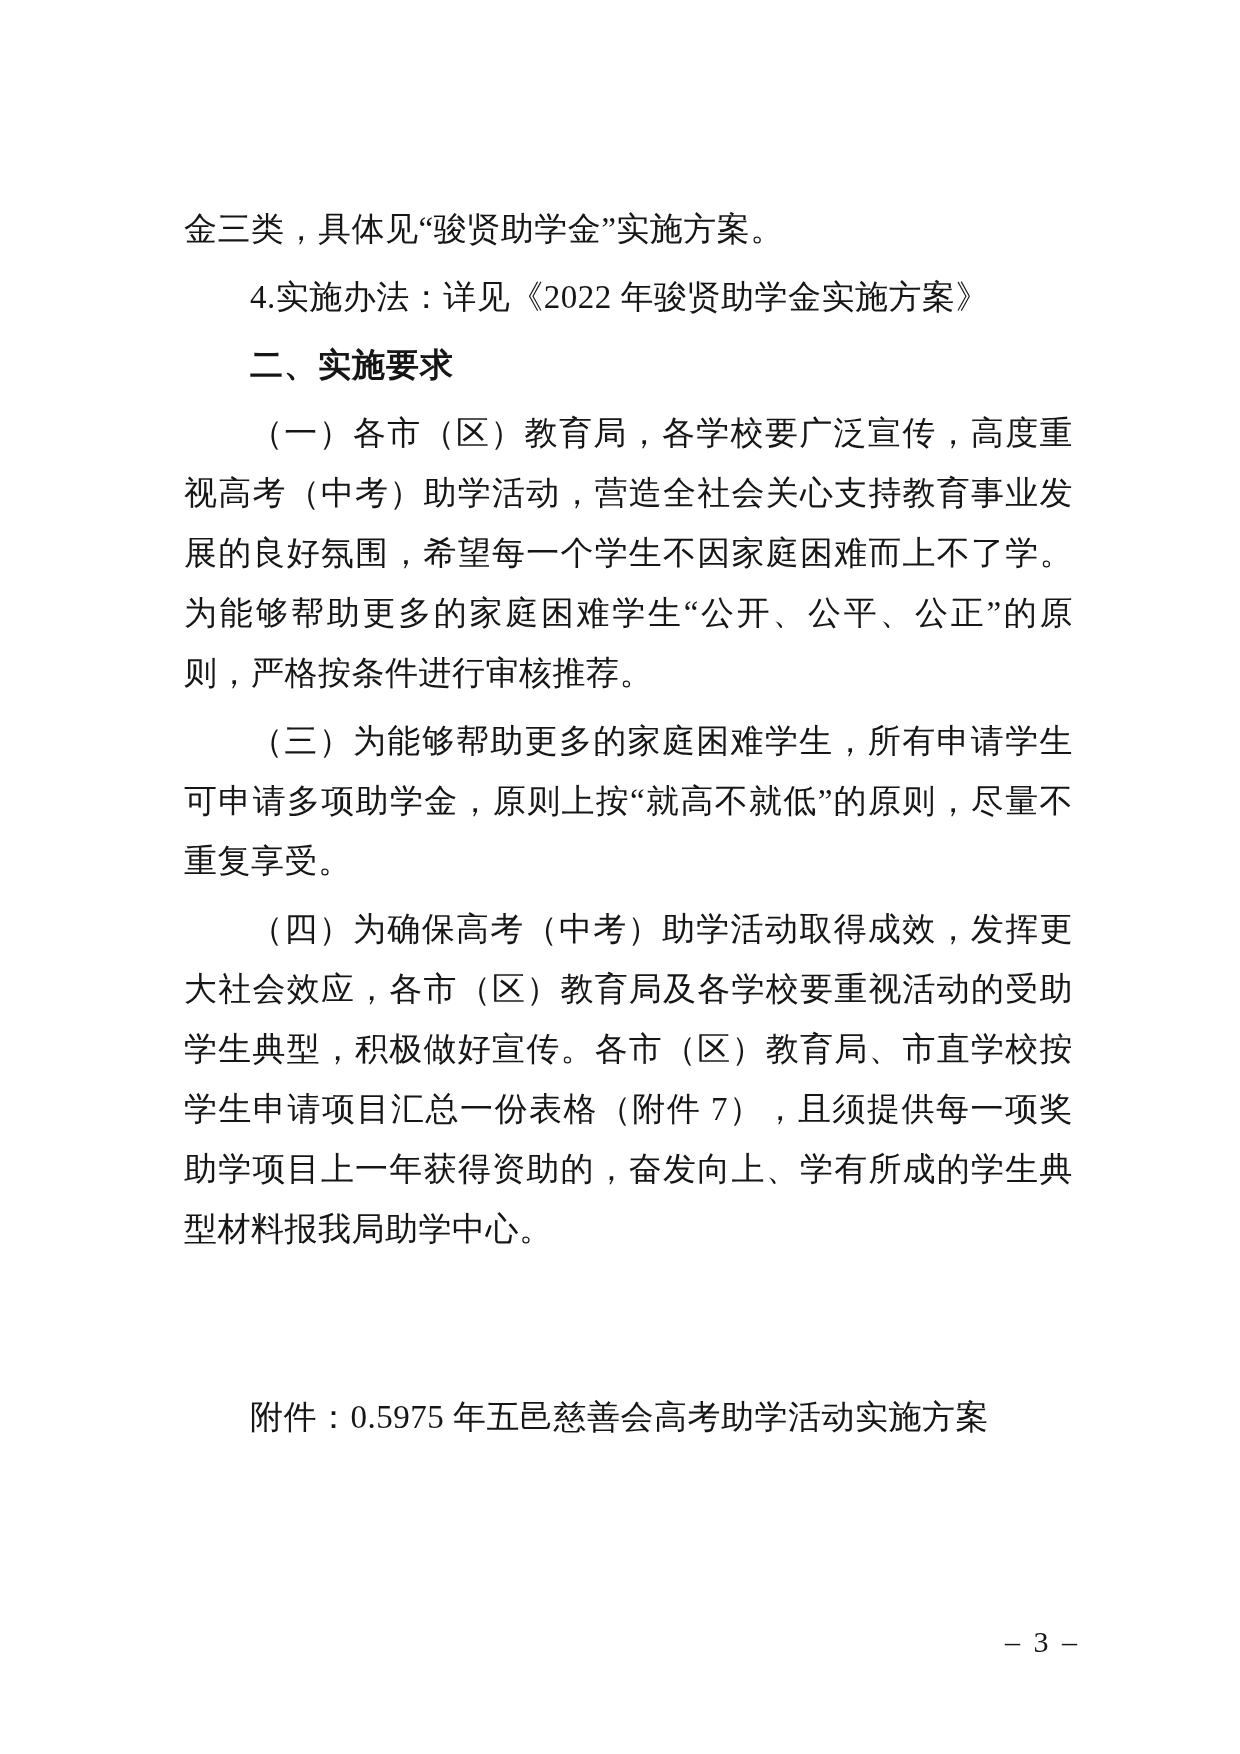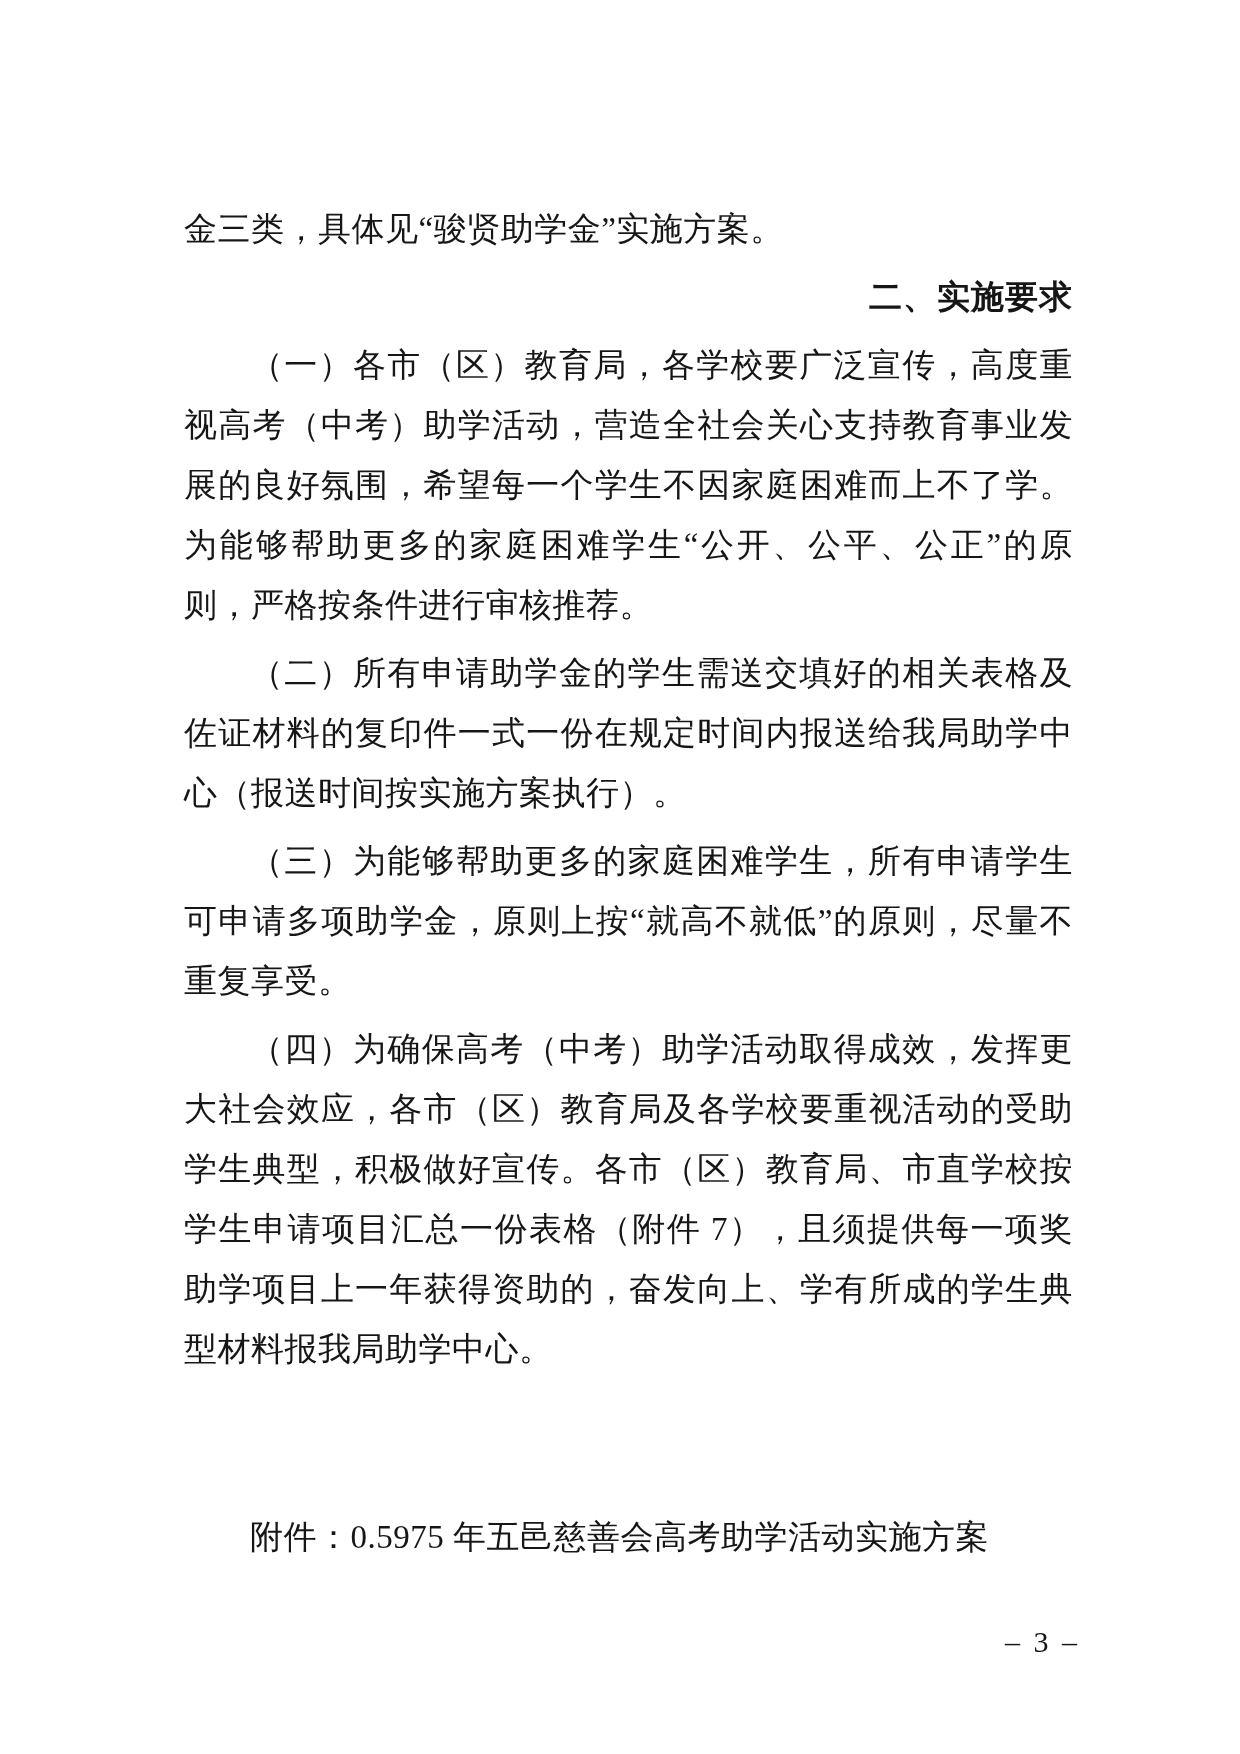--- a/index.html
+++ b/index.html
@@ -21,40 +21,40 @@
     line-height: 60px;
   }
   .para {
     text-align: justify;
     text-justify: inter-ideograph;
     letter-spacing: 0.5px;
   }
   .para.heading {
     font-family: "Liberation Sans", "DejaVu Sans", sans-serif;
     font-weight: 700;
-    text-align: right;
+    text-align: left;
     letter-spacing: 1px;
   }
   .page-number {
     position: absolute;
     top: 1610px;
     right: 164px;
     font-size: 30px;
     line-height: 40px;
     letter-spacing: 3px;
     white-space: nowrap;
   }
 </style>
 </head>
 <body>
 
 <div class="page" style="background: rgb(255, 255, 255); color: rgb(22, 22, 22);">
   <div class="content">
       <p class="para" style="text-indent: 0em;">金三类，具体见“骏贤助学金”实施方案。</p>
+      <p class="para" style="text-indent: 2em;">4.实施办法：详见《2022 年骏贤助学金实施方案》</p>
       <p class="para heading" style="text-indent: 2em;">二、实施要求</p>
       <p class="para" style="text-indent: 2em;">（一）各市（区）教育局，各学校要广泛宣传，高度重视高考（中考）助学活动，营造全社会关心支持教育事业发展的良好氛围，希望每一个学生不因家庭困难而上不了学。为能够帮助更多的家庭困难学生“公开、公平、公正”的原则，严格按条件进行审核推荐。</p>
-      <p class="para" style="text-indent: 2em;">（二）所有申请助学金的学生需送交填好的相关表格及佐证材料的复印件一式一份在规定时间内报送给我局助学中心（报送时间按实施方案执行）。</p>
       <p class="para" style="text-indent: 2em;">（三）为能够帮助更多的家庭困难学生，所有申请学生可申请多项助学金，原则上按“就高不就低”的原则，尽量不重复享受。</p>
       <p class="para" style="text-indent: 2em;">（四）为确保高考（中考）助学活动取得成效，发挥更大社会效应，各市（区）教育局及各学校要重视活动的受助学生典型，积极做好宣传。各市（区）教育局、市直学校按学生申请项目汇总一份表格（附件 7），且须提供每一项奖助学项目上一年获得资助的，奋发向上、学有所成的学生典型材料报我局助学中心。</p>
       <p class="para" style="text-indent: 2em; margin-top: 120px;">附件：0.5975 年五邑慈善会高考助学活动实施方案</p>
     </div>
   <div class="page-number">– 3 –</div>
 </div>
 
 </body></html>

